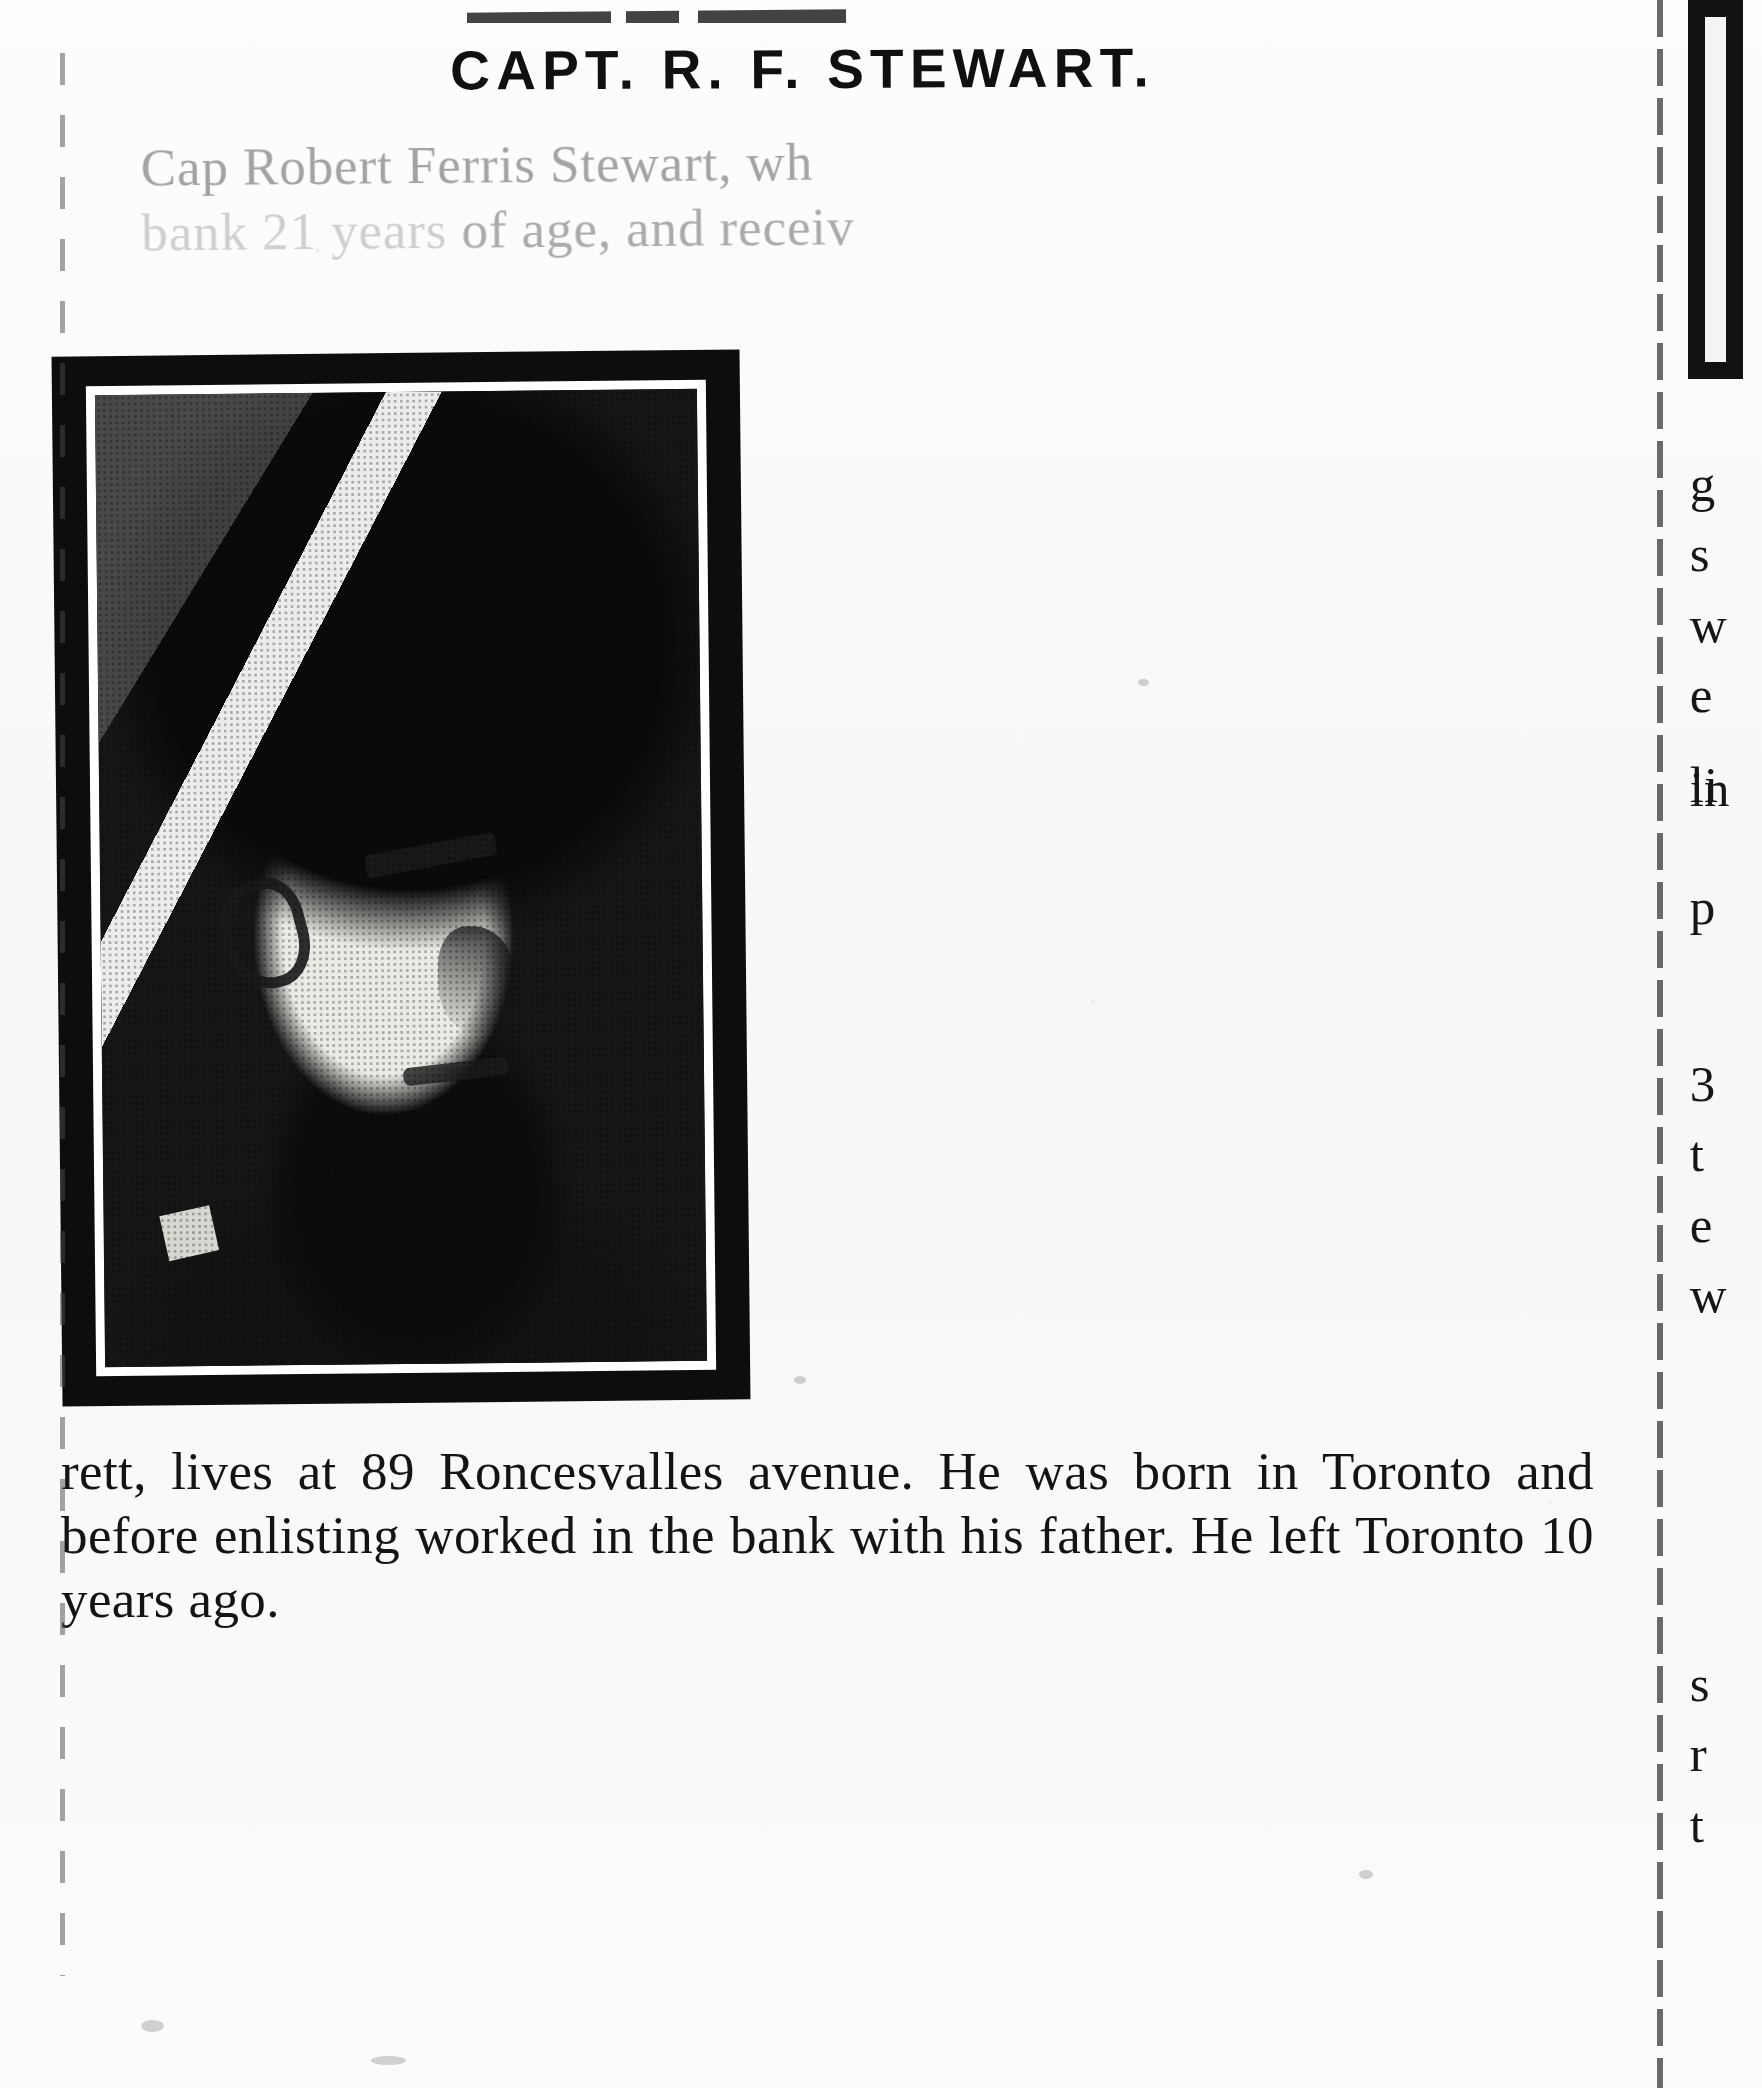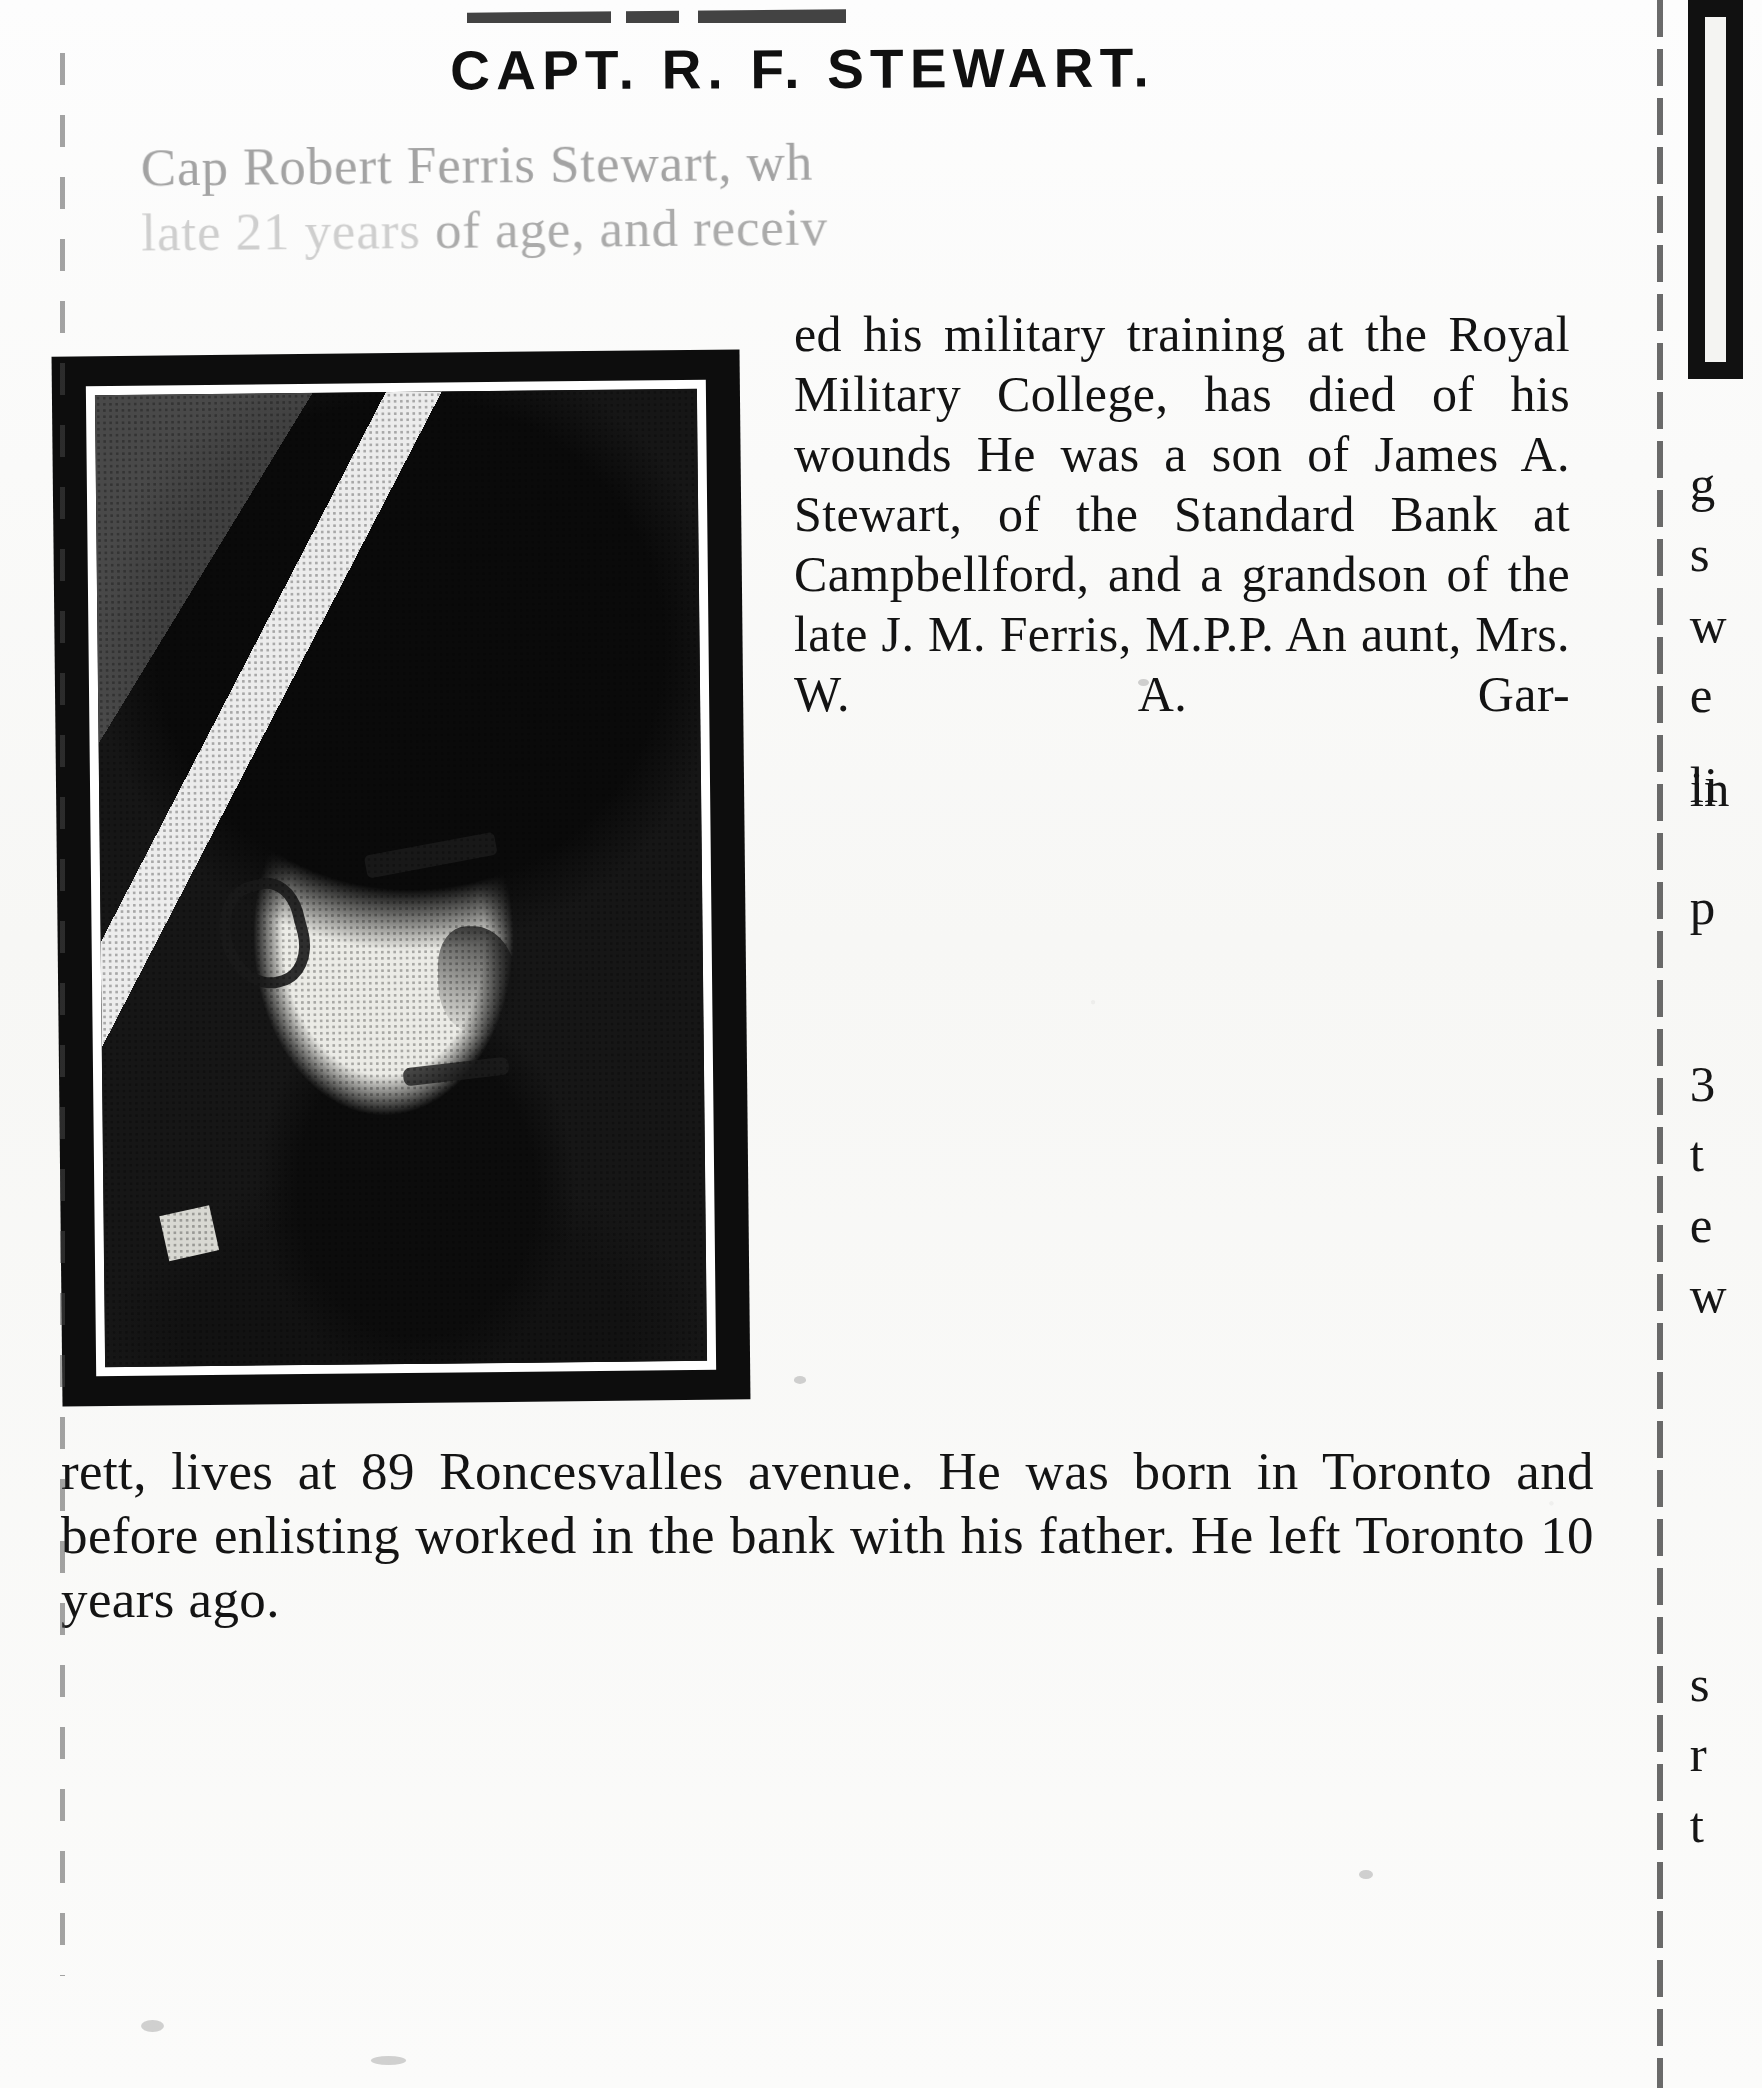--- a/index.html
+++ b/index.html
@@ -278,41 +278,38 @@
 
   <div id="article">
 
     <div class="toprule"></div>
 
     <div class="headline">CAPT. R. F. STEWART.</div>
 
     <div class="faded-lines">
       <span>Cap  Robert Ferris Stewart, wh</span>
       <span class="l2">
-        <span class="vfaint">late </span><span class="vfaint">21 years</span><span> of age, and receiv</span>
+        <span class="vfaint">bank </span><span class="vfaint">21 years</span><span> of age, and receiv</span>
       </span>
     </div>
 
     <div id="photo-wrap">
       <div id="photo-frame">
         <div id="photo-inner">
           <div id="portrait">
             <span class="feat" id="ear"></span>
             <span class="feat" id="eyebrow"></span>
             <span class="feat" id="nose-shadow"></span>
             <span class="feat" id="mouth"></span>
             <span class="feat" id="collar-pip"></span>
           </div>
         </div>
       </div>
     </div>
 
-    <div id="col-text">
-      <p>ed his military training at the Royal Military College, has died of his wounds He was a son of James A. Stewart, of the Standard Bank at Campbellford, and a grandson of the late J. M. Ferris, M.P.P. An aunt, Mrs. W. A. Gar-</p>
-    </div>
 
     <div id="full-text">
       <p>rett, lives at 89 Roncesvalles avenue. He was born in Toronto and before enlisting worked in the bank with his father. He left Toronto 10 years ago.</p>
     </div>
 
     <div id="left-rule"></div>
   </div>
 
   <div id="col-rule"></div>
 

